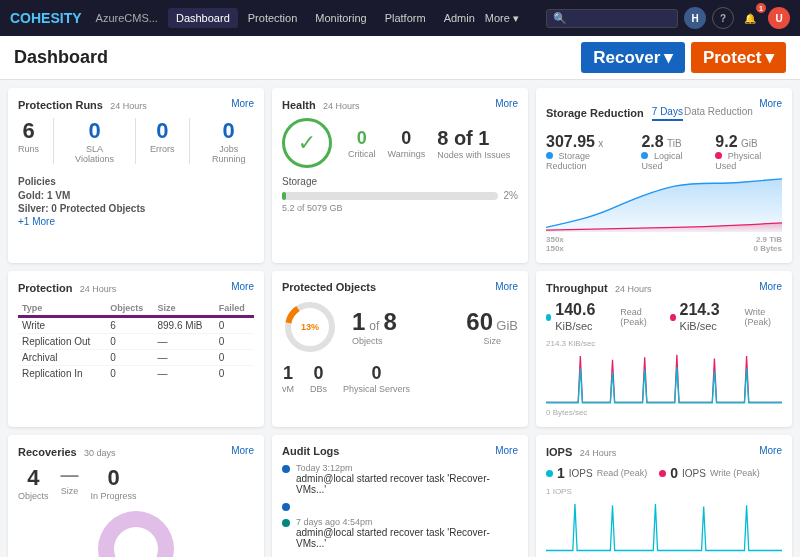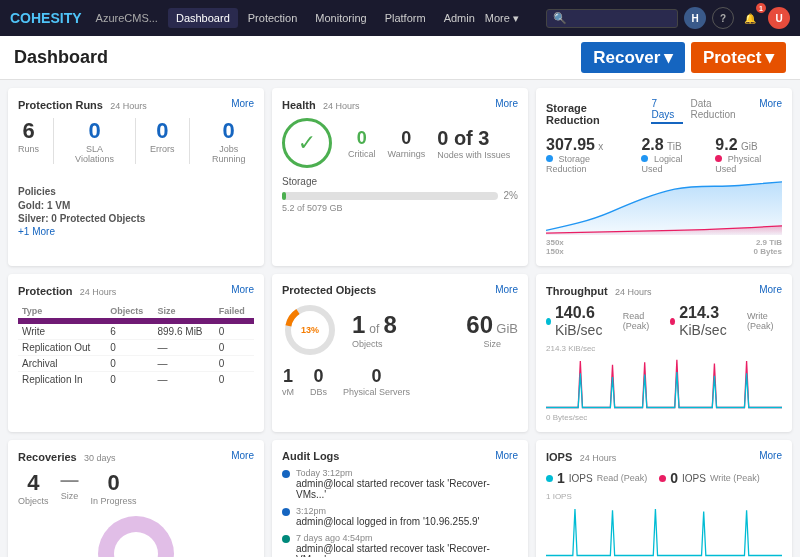--- a/index.html
+++ b/index.html
@@ -86,21 +86,21 @@
     
     .pr-numbers { display: flex; gap: 10px; margin-bottom: 8px; }
     .pr-num { text-align: center; }
     .pr-big { font-size: 22px; font-weight: 700; color: #333; }
     .pr-big.blue { color: #1565c0; }
     .pr-label { font-size: 9px; color: #888; }
 
     .pr-divider { width: 1px; background: #e0e0e0; margin: 0 4px; }
 
     
-    .policies { margin-top: 22px; }
+    .policies { margin-top: 12px; }
     .policy-row { font-size: 10px; color: #555; margin-bottom: 2px; }
     .policy-row span { font-weight: 600; }
     .more-link { color: #1565c0; font-size: 10px; cursor: pointer; margin-top: 2px; display: block; }
 
     
     .health-top { display: flex; gap: 16px; align-items: center; margin-bottom: 8px; }
     .health-check {
       width: 50px; height: 50px; border-radius: 50%;
       border: 3px solid #4caf50;
       display: flex; align-items: center; justify-content: center;
@@ -117,47 +117,47 @@
     .nodes-label { font-size: 9px; color: #888; }
 
     
     .storage-section { margin-top: 6px; }
     .storage-label { font-size: 10px; color: #555; margin-bottom: 3px; }
     .progress-bar { background: #e0e0e0; border-radius: 6px; height: 8px; width: 100%; }
     .progress-fill { background: #4caf50; height: 100%; border-radius: 6px; }
     .storage-text { font-size: 9px; color: #888; margin-top: 2px; }
 
     
-    .sr-tabs { display: flex; gap: 8px; margin-bottom: 6px; }
+    .sr-tabs { display: flex; gap: 1px; margin-bottom: 6px; margin-top: 8px; }
     .sr-tab { font-size: 10px; color: #888; cursor: pointer; padding-bottom: 2px; }
     .sr-tab.active { color: #1565c0; border-bottom: 2px solid #1565c0; }
     .sr-numbers { display: flex; gap: 12px; margin-bottom: 6px; }
     .sr-num { }
     .sr-big { font-size: 16px; font-weight: 700; color: #333; }
     .sr-unit { font-size: 10px; color: #888; }
     .sr-dot { display: inline-block; width: 7px; height: 7px; border-radius: 50%; margin-right: 3px; }
     .sr-lbl { font-size: 9px; color: #888; }
 
     
     .prot-table { width: 100%; border-collapse: collapse; }
-    .prot-table th { font-size: 9px; color: #888; text-align: left; padding: 2px 4px; border-bottom: 6px solid #701a75; }
+    .prot-table th { font-size: 9px; color: #888; text-align: left; padding: 2px 4px; border-bottom: 3px solid #701a75; }
     .prot-table td { font-size: 10px; color: #444; padding: 2px 4px; }
     .prot-table tr:not(:last-child) td { border-bottom: 1px solid #f5f5f5; }
 
     .po-icons { display: flex; gap: 16px; margin-top: 4px; }
     .po-icon-item { text-align: center; }
     .po-icon-num { font-size: 18px; font-weight: 700; color: #333; }
     .po-icon-lbl { font-size: 9px; color: #888; }
 
     
     .tput-header { display: flex; gap: 12px; align-items: center; margin-bottom: 6px; }
     .tput-stat { display: flex; align-items: center; gap: 4px; }
     .tput-dot { width: 7px; height: 7px; border-radius: 50%; }
     .tput-num { font-size: 16px; font-weight: 700; color: #333; }
-    .tput-unit { font-size: 14px; color: #555; }
+    .tput-unit { font-size: 11px; color: #555; }
     .tput-lbl { font-size: 9px; color: #888; }
 
     
     .rec-stats { display: flex; gap: 12px; margin-bottom: 8px; }
     .rec-stat { text-align: center; }
     .rec-big { font-size: 22px; font-weight: 700; color: #333; }
     .rec-big.dash { font-size: 18px; color: #888; }
     .rec-lbl { font-size: 9px; color: #888; }
 
     .rec-pie { display: flex; justify-content: center; align-items: center; margin-top: 4px; position: relative; }
@@ -280,21 +280,21 @@
         <div class="health-stat">
           <div class="health-num green">0</div>
           <div class="health-lbl">Critical</div>
         </div>
         <div class="health-stat">
           <div class="health-num">0</div>
           <div class="health-lbl">Warnings</div>
         </div>
         <div class="nodes-info">
           <div>
-            <div class="nodes-big">0 of 3</div>
+            <div class="nodes-big">8 of 1</div>
             <div class="nodes-label">Nodes with Issues</div>
           </div>
         </div>
       </div>
     </div>
     <div class="storage-section">
       <div class="storage-label">Storage</div>
       <div style="display:flex;align-items:center;gap:6px;">
         <div class="progress-bar" style="flex:1;">
           <div class="progress-fill" style="width:2%;"></div>
@@ -546,24 +546,20 @@
     <ul class="audit-list">
       <li class="audit-item">
         <span class="audit-dot blue"></span>
         <div>
           <span class="audit-time">Today 3:12pm</span>
           <span class="audit-text">admin@local started recover task 'Recover-VMs...'</span>
         </div>
       </li>
       <li class="audit-item">
         <span class="audit-dot blue"></span>
-        <div>
-          <span class="audit-time">3:12pm</span>
-          <span class="audit-text">admin@local logged in from '10.96.255.9'</span>
-        </div>
       </li>
       <li class="audit-item">
         <span class="audit-dot teal"></span>
         <div>
           <span class="audit-time">7 days ago 4:54pm</span>
           <span class="audit-text">admin@local started recover task 'Recover-VMs...'</span>
         </div>
       </li>
 
     </ul>

